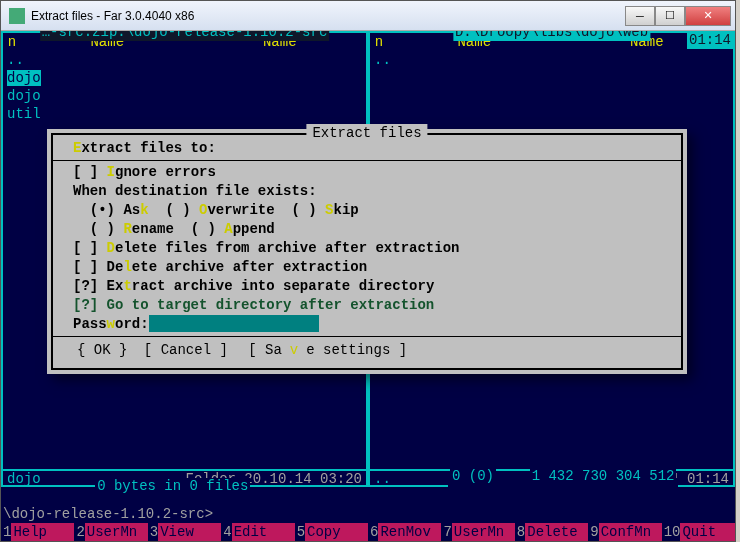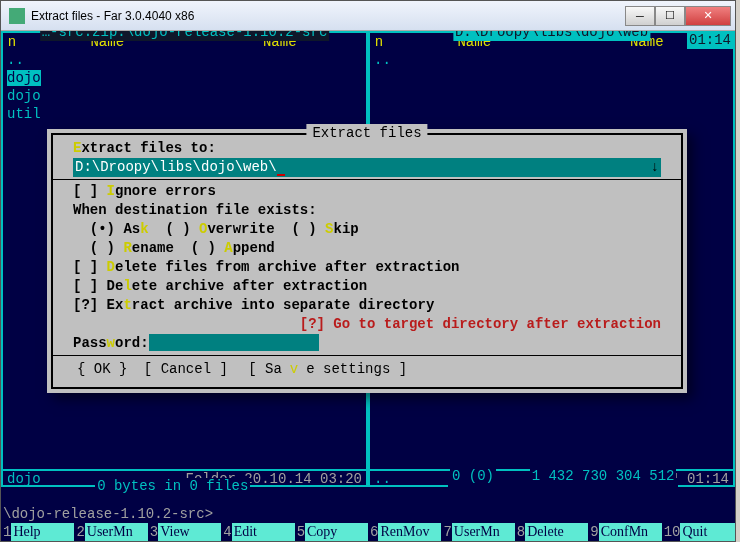--- a/index.html
+++ b/index.html
@@ -28,33 +28,33 @@
 .panel-footer { position: absolute; bottom: -2px; left: 0; right: 0; border-top: 2px solid #00c0c0; display: flex; color: #00c0c0; padding: 0 4px; height: 18px; align-items: center; }
 .panel-footer .fn { flex: 1; }
 .panel-footer .ft { color: #a0a0a0; }
 .info-line { position: absolute; bottom: 36px; left: 0; right: 0; display: flex; color: #00c0c0; gap: 47px; }
 .info-line .half { flex: 1; text-align: center; border-top: 2px solid #00c0c0; }
 .info-line .half span { background: #000044; position: relative; top: -10px; padding: 0 2px; }
 .cmdline { position: absolute; bottom: 18px; left: 2px; right: 2px; color: #a0a0a0; white-space: pre; }
 .fkeys { position: absolute; bottom: 0; left: 0; right: 0; height: 18px; background: #000044; display: flex; }
 .fkey { flex: 1; display: flex; overflow: hidden; white-space: nowrap; }
 .fkey .num { color: #a0a0a0; padding-left: 2px; }
-.fkey .lbl { background: #5eead4; color: #000044; flex: 1; padding: 0 2px; font-family: Liberation Serif, serif; }
+.fkey .lbl { background: #be185d; color: #000044; flex: 1; padding: 0 2px; }
 
 .dialog { position: absolute; top: 98px; left: 46px; width: 640px; background: #c0c0c0; border: none; box-shadow: 6px 6px 12px rgba(0,0,0,0.5); z-index: 10; line-height: 19px; color: #000; }
 .dlg-frame { border: 2px double #000; margin: 4px; padding: 4px 20px 8px 20px; position: relative; }
 .dlg-title { position: absolute; top: -11px; left: 50%; transform: translateX(-50%); background: #c0c0c0; padding: 0 6px; }
 .hot { color: #cccc00; }
 .input-line { background: #008080; color: #fff; padding: 0 2px; display: flex; }
 .input-line .val { flex: 1; }
 .input-line .arrow { color: #000; }
 .cursor { display: inline-block; width: 8px; height: 2px; background: #c00; vertical-align: bottom; margin-bottom: 1px; }
 .sep { border-top: 1px solid #000; height: 0; margin: 2px -20px; }
 .opt-line { white-space: pre; font-weight: bold; }
-.disabled { color: #b91c1c; text-align: right; }
+.disabled { color: #14532d; }
 .passw { background: #008080; padding: 0 2px; display: inline-block; width: 170px; height: 17px; vertical-align: text-bottom; }
 .dlg-buttons { text-align: left; margin-top: 4px; }
 .dlg-buttons span { margin: 0 4px; }
 </style>
 </head>
 <body>
 
 <div class="window">
   <div class="titlebar">
     <span class="titlebar-icon"></span>
@@ -151,24 +151,20 @@
       <div class="fkey">
           <span class="num">10</span>
           <span class="lbl">Quit</span>
         </div>
     </div>
 
     <div class="dialog">
       <div class="dlg-frame">
         <span class="dlg-title"> Extract files </span>
         <div class="opt-line"><span class="hot">E</span><span>xtract files to:</span></div>
-        <div class="input-line">
-          <span class="val"><span>D:\Droopy\libs\dojo\web\</span><span class="cursor"></span></span>
-          <span class="arrow">↓</span>
-        </div>
         <div class="sep"></div>
         <div class="opt-line"><span>[ ] </span><span class="hot">I</span><span>gnore errors</span></div>
         <div class="opt-line">When destination file exists:</div>
         <div class="opt-line"><span><span>  (•) As</span><span class="hot">k</span></span><span><span>  ( ) </span><span class="hot">O</span><span>verwrite</span></span><span><span>  ( ) </span><span class="hot">S</span><span>kip</span></span></div>
         <div class="opt-line"><span><span>  ( ) </span><span class="hot">R</span><span>ename</span></span><span><span>  ( ) </span><span class="hot">A</span><span>ppend</span></span></div>
         <div class="opt-line"><span>[ ] </span><span class="hot">D</span><span>elete files from archive after extraction</span></div>
         <div class="opt-line"><span>[ ] De</span><span class="hot">l</span><span>ete archive after extraction</span></div>
         <div class="opt-line"><span>[?] Ex</span><span class="hot">t</span><span>ract archive into separate directory</span></div>
         <div class="opt-line disabled">[?] Go to target directory after extraction</div>
         <div class="opt-line"><span>Pass</span><span class="hot">w</span><span>ord:</span><span class="passw"></span></div>

